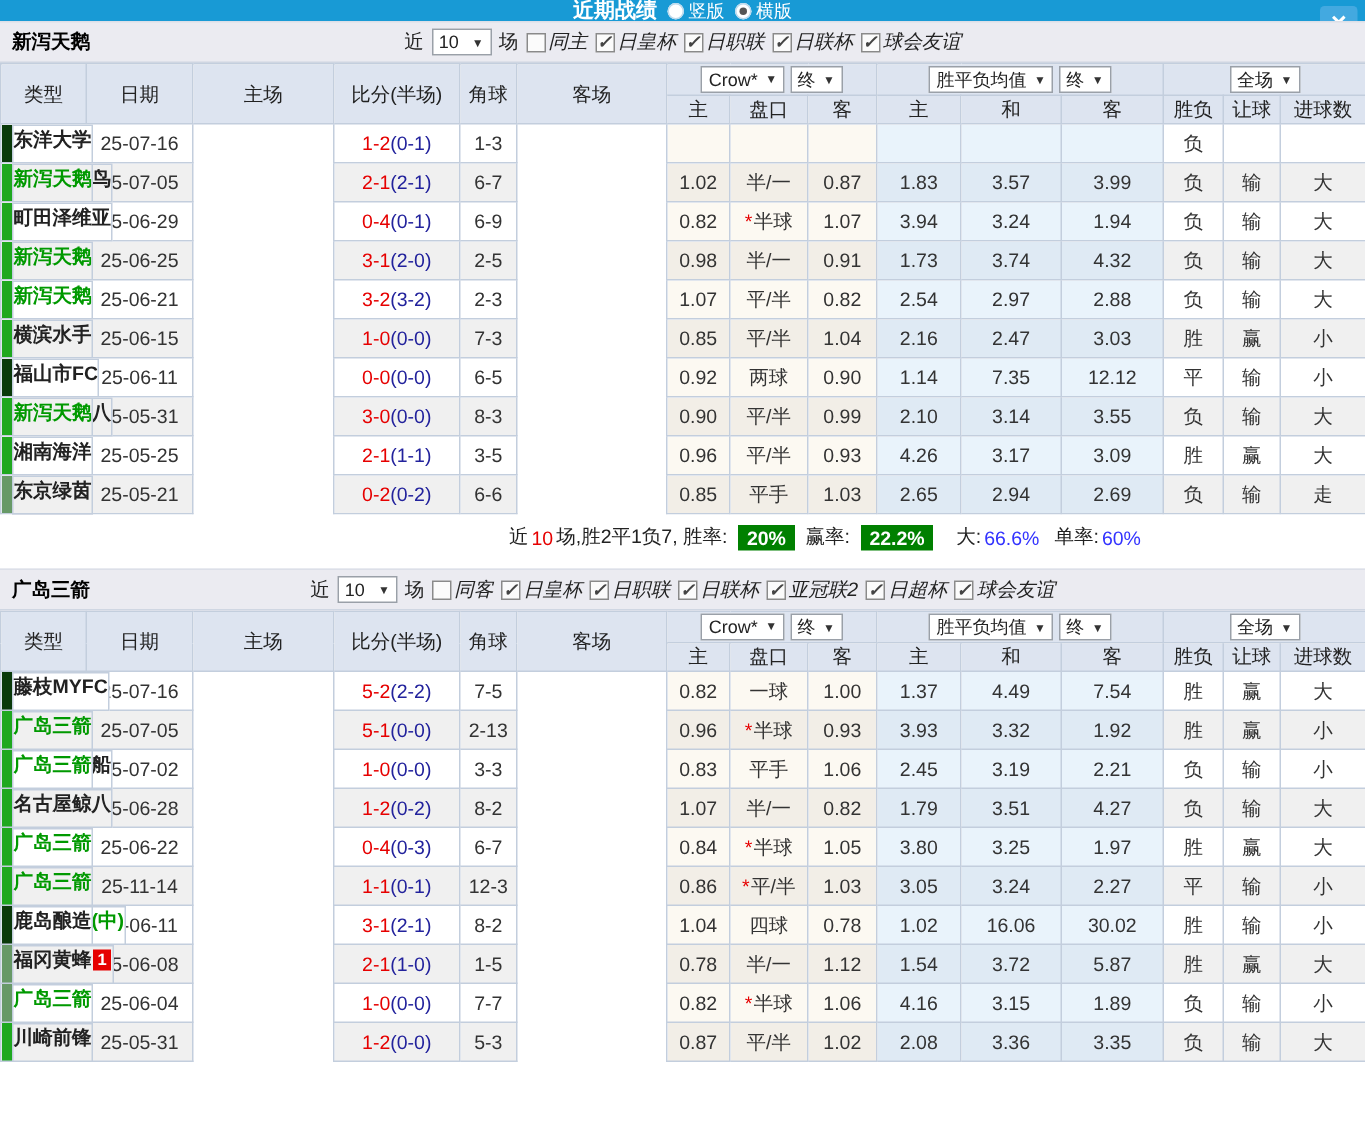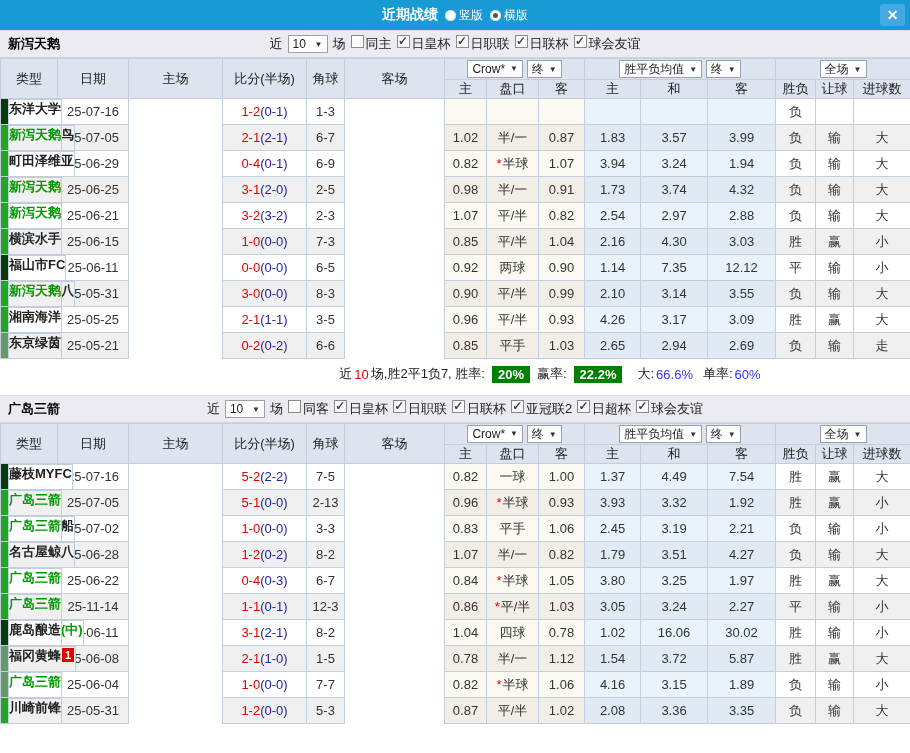--- a/index.html
+++ b/index.html
@@ -1,20 +1,20 @@
 <!DOCTYPE html>
 <html><head>
 <meta charset="utf-8">
 <style>
   * { box-sizing: border-box; }
   html,body { margin:0; padding:0; width:910px; height:753px; overflow:hidden;
               background:#fff; font-family:"Liberation Sans", sans-serif; }
 
   
-  .topbar { height:30px; background:#189ad5; display:flex; align-items:center; position:relative; }
+  .topbar { height:14px; background:#189ad5; display:flex; align-items:center; position:relative; }
   .topbar-center { flex:1; display:flex; justify-content:center; align-items:center; gap:7px; }
   .tb-title { color:#fff; font-weight:bold; font-size:14px; }
   .radio { display:inline-flex; align-items:center; gap:3px; color:#fff; font-size:12px; cursor:pointer; }
   .rdot { width:11px; height:11px; border-radius:50%; background:#fff; position:relative;
           box-shadow: inset 0 0 0 1px #bcd9ec; }
   .rdot.sel::after { content:""; position:absolute; left:3px; top:3px; width:5px; height:5px;
                      border-radius:50%; background:#555; }
   .closebtn { position:absolute; right:5px; top:4px; width:25px; height:22px; background:#43a9e0;
               border-radius:3px; color:#fff; font-weight:bold; font-size:14px; text-align:center;
               line-height:22px; cursor:pointer; }
@@ -25,21 +25,21 @@
   .sec-header.second { margin-top:6px; }
   .team { position:absolute; left:8px; font-weight:bold; font-size:13px; color:#000; }
   .filters { flex:1; display:flex; justify-content:center; align-items:center; gap:5px;
              font-size:13px; color:#222; }
   .flabel { color:#222; }
   .selbox { display:inline-flex; align-items:center; justify-content:space-between; gap:5px;
             border:1px solid #9aa0a8; background:#fff; height:18px; padding:0 4px;
             font-size:12px; color:#222; cursor:pointer; }
   .selbox.count { width:40px; }
   .caret { font-size:8px; color:#333; }
-  label.check { display:inline-flex; gap:2px; cursor:pointer; }
+  label.check { display:inline-flex; align-items:center; gap:2px; cursor:pointer;font-style:italic; }
   .cb { width:13px; height:13px; border:1px solid #8a8a8a; background:#fbfbfb; display:inline-flex;
         align-items:center; justify-content:center; font-size:12px; font-weight:bold; color:#444;
         line-height:11px; }
 
   
   table.grid { border-collapse:collapse; table-layout:fixed; width:910px; font-size:13px; }
   .grid th, .grid td { border:1px solid #c3cedd; text-align:center; padding:0;
                        overflow:hidden; white-space:nowrap; }
   .grid thead th { background:#dde4f0; font-weight:normal; color:#222; }
   .grid thead tr.group-row th { height:21px; }
@@ -282,21 +282,21 @@
         <td class="type league">日职联</td>
         <td class="date">25-06-15</td>
         <td class="team"><span class="tgreen">新泻天鹅</span></td>
         <td class="score"><span class="ft">1-0</span><span class="ht">(0-0)</span></td>
         <td class="corner">7-3</td>
         <td class="team"><span class="tplain">横滨水手</span></td>
         <td class="g1 num">0.85</td>
         <td class="g1"><span>平/半</span></td>
         <td class="g1 num">1.04</td>
         <td class="g2 num">2.16</td>
-        <td class="g2 num">4.30</td>
+        <td class="g2 num">2.47</td>
         <td class="g2 num">3.03</td>
         <td class="res res-r">胜</td>
         <td class="res res-r">赢</td>
         <td class="res res-g">小</td>
       </tr>
       <tr>
         <td class="type cup">日皇杯</td>
         <td class="date">25-06-11</td>
         <td class="team"><span class="tgreen">新泻天鹅</span></td>
         <td class="score"><span class="ft">0-0</span><span class="ht">(0-0)</span></td>

